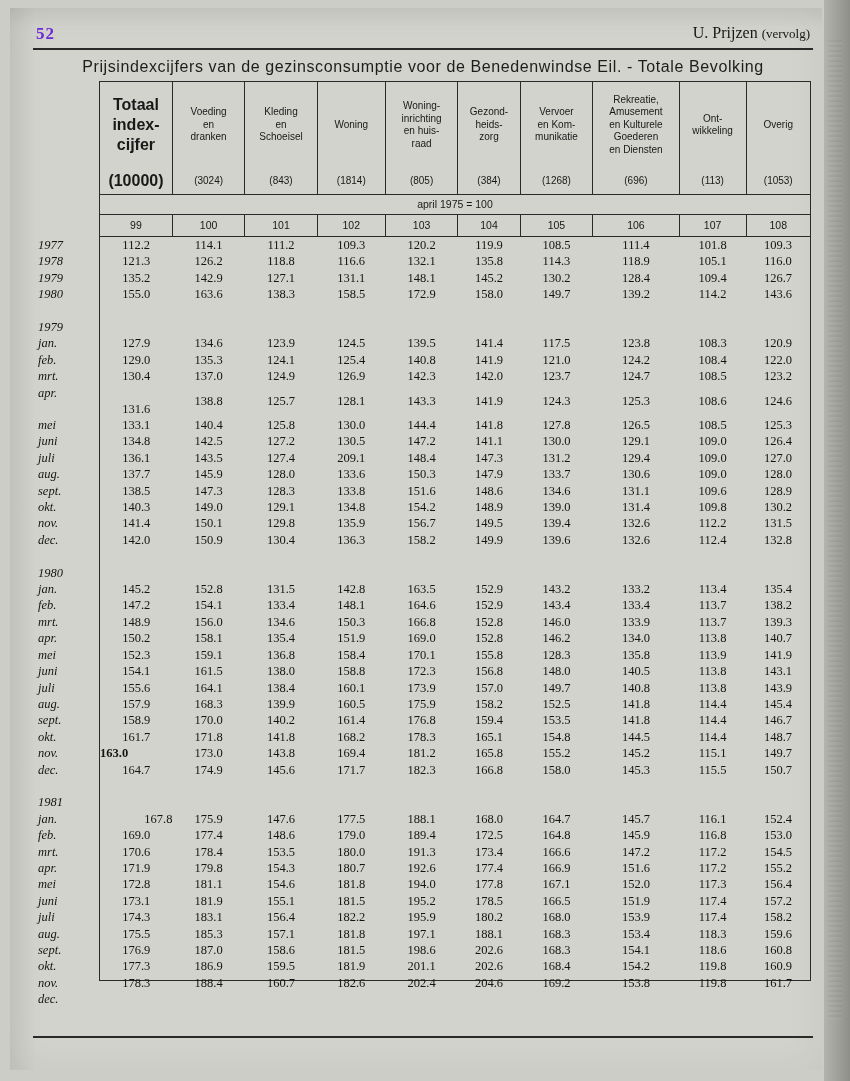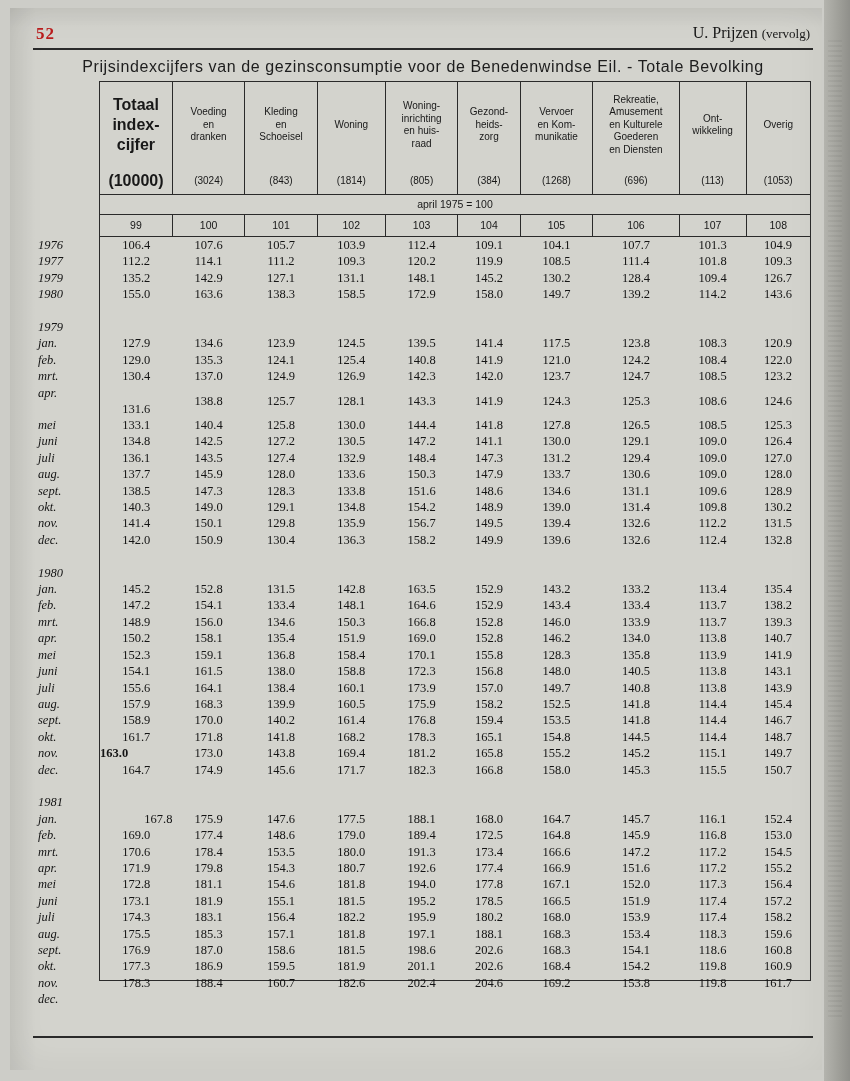--- a/index.html
+++ b/index.html
@@ -41,21 +41,21 @@
     background: repeating-linear-gradient(180deg, rgba(0,0,0,0.07) 0px, rgba(0,0,0,0.07) 2px, rgba(255,255,255,0.04) 2px, rgba(255,255,255,0.04) 5px);
     opacity: .5;
   }
 
   .pagenum {
     position: absolute;
     left: 36px; top: 24px;
     font-family: "Liberation Serif", serif;
     font-weight: bold;
     font-size: 17px;
-    color: #b91c1c;
+    color: #6d28d9;
     letter-spacing: 1px;
   }
   .chaptertitle {
     position: absolute;
     right: 40px; top: 24px;
     font-family: "Liberation Serif", serif;
     font-size: 16px;
     color: #161616;
   }
   .chaptertitle .small {
@@ -301,50 +301,50 @@
             <col style="width:10.2%">
             <col style="width:8.8%">
           <col style="width:10.2%">
             <col style="width:12.2%">
             <col style="width:9.4%">
           <col style="width:9.0%">
         </colgroup>
         <tbody id="data-body">
             <tr>
               <td class="lbl">
-                <span class="rowlabel yearlabel">1976</span>
-                <span style="display: block; text-align: center;">106.4</span>
-              </td>
-              <td>107.6</td>
-              <td>105.7</td>
-              <td>103.9</td>
-              <td>112.4</td>
-              <td>109.1</td>
-              <td>104.1</td>
-              <td>107.7</td>
-              <td>101.3</td>
-              <td class="lastcol">104.9</td>
-            </tr>
-            <tr>
-              <td class="lbl">
                 <span class="rowlabel yearlabel">1977</span>
                 <span style="display: block; text-align: center;">112.2</span>
               </td>
               <td>114.1</td>
               <td>111.2</td>
               <td>109.3</td>
               <td>120.2</td>
               <td>119.9</td>
               <td>108.5</td>
               <td>111.4</td>
               <td>101.8</td>
               <td class="lastcol">109.3</td>
             </tr>
             <tr>
               <td class="lbl">
+                <span class="rowlabel yearlabel">1978</span>
+                <span style="display: block; text-align: center;">121.3</span>
+              </td>
+              <td>126.2</td>
+              <td>118.8</td>
+              <td>116.6</td>
+              <td>132.1</td>
+              <td>135.8</td>
+              <td>114.3</td>
+              <td>118.9</td>
+              <td>105.1</td>
+              <td class="lastcol">116.0</td>
+            </tr>
+            <tr>
+              <td class="lbl">
                 <span class="rowlabel yearlabel">1979</span>
                 <span style="display: block; text-align: center;">135.2</span>
               </td>
               <td>142.9</td>
               <td>127.1</td>
               <td>131.1</td>
               <td>148.1</td>
               <td>145.2</td>
               <td>130.2</td>
               <td>128.4</td>
@@ -464,21 +464,21 @@
               <td>109.0</td>
               <td class="lastcol">126.4</td>
             </tr>
             <tr>
               <td class="lbl">
                 <span class="rowlabel">juli</span>
                 <span style="display: block; text-align: center;">136.1</span>
               </td>
               <td>143.5</td>
               <td>127.4</td>
-              <td>132.9</td>
+              <td>209.1</td>
               <td>148.4</td>
               <td>147.3</td>
               <td>131.2</td>
               <td>129.4</td>
               <td>109.0</td>
               <td class="lastcol">127.0</td>
             </tr>
             <tr>
               <td class="lbl">
                 <span class="rowlabel">aug.</span>

